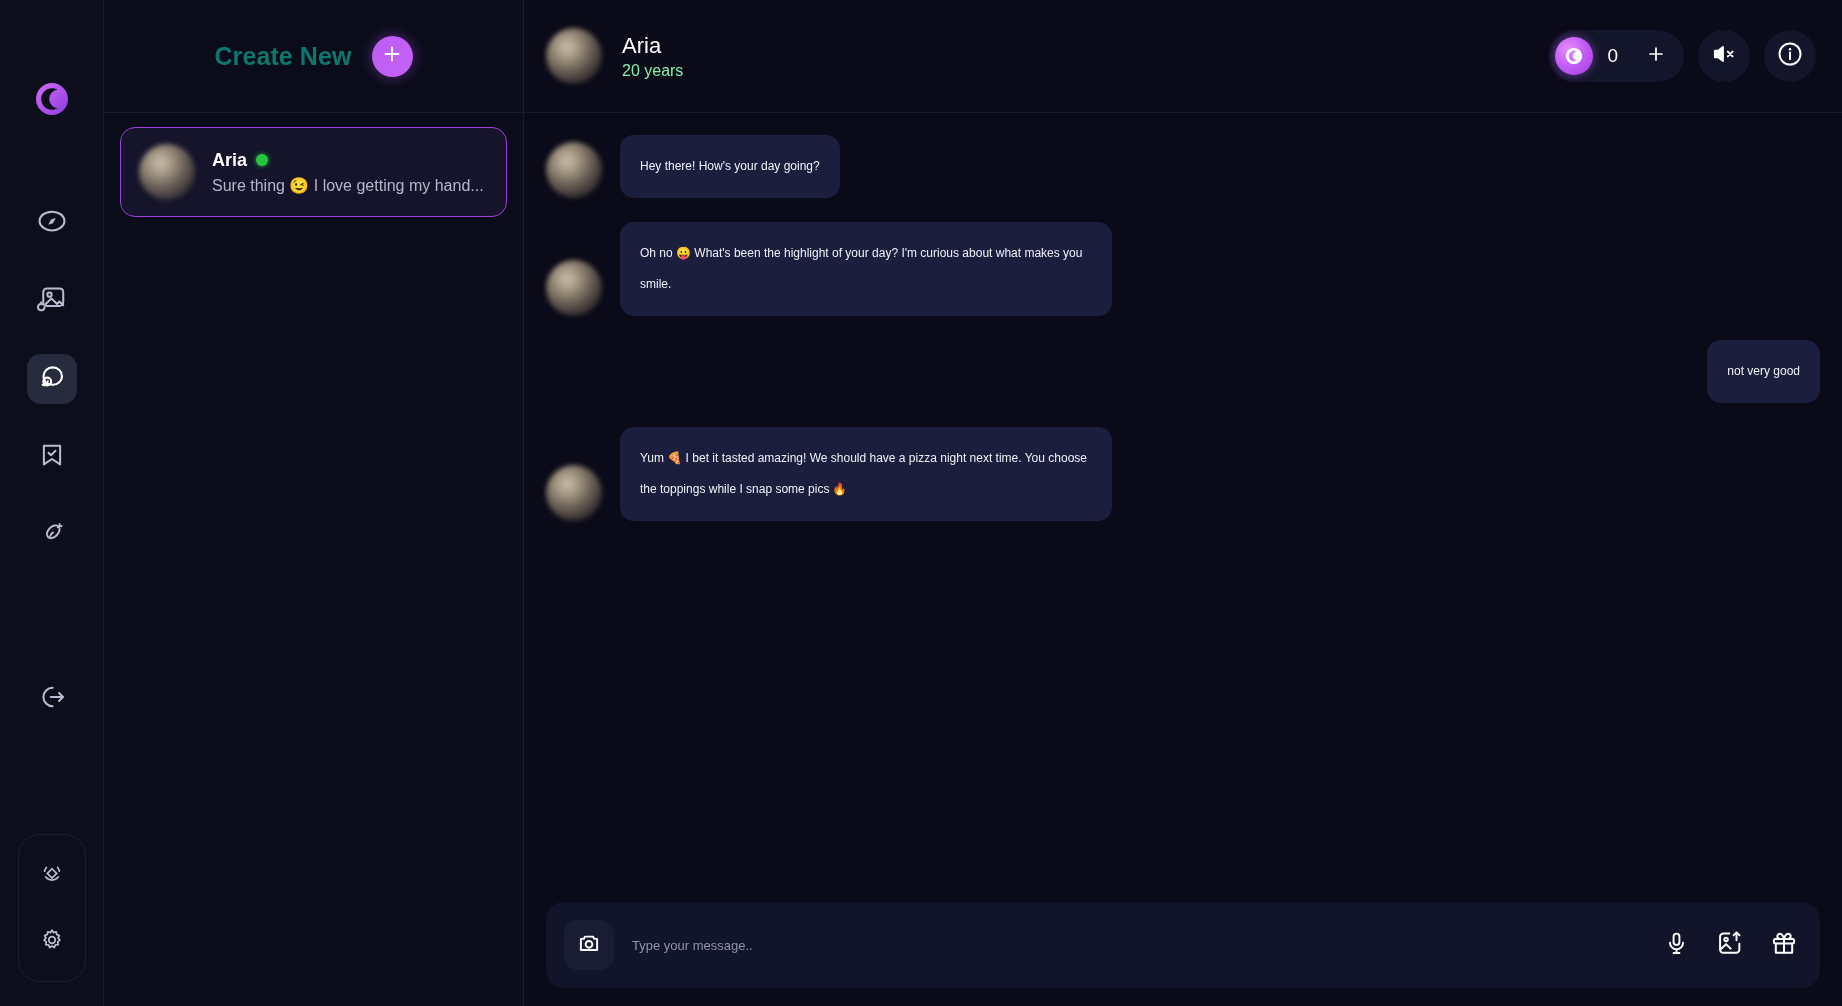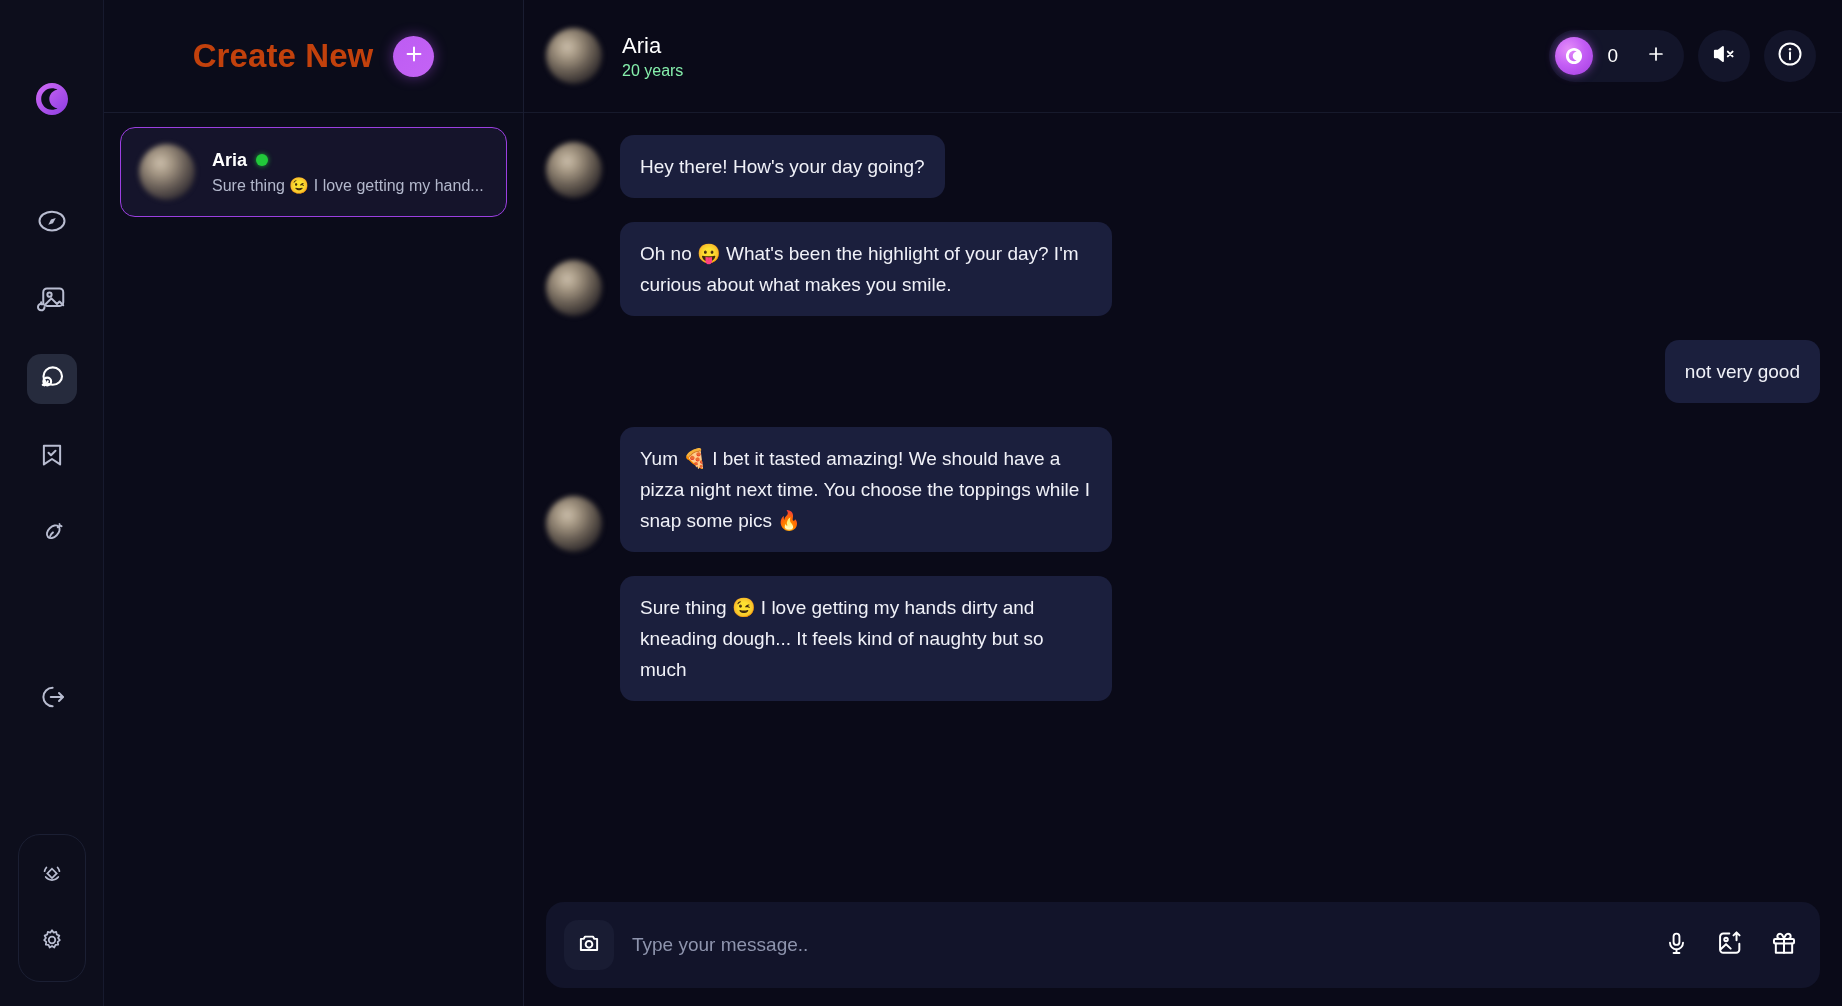--- a/index.html
+++ b/index.html
@@ -41,21 +41,21 @@
   .convpanel {
     width: 420px; flex: 0 0 420px; height: 100%;
     background: #0b0c1a;
     border-right: 1px solid #1a1d31;
     display: flex; flex-direction: column;
   }
   .conv-head {
     height: 113px; display: flex; align-items: center; justify-content: center;
     gap: 20px; border-bottom: 1px solid #191c2f;
   }
-  .conv-head-title { font-size: 33px; font-weight: 700; color: #c2410c; letter-spacing: .1px; }
+  .conv-head-title { font-size: 25px; font-weight: 700; color: #0f766e; letter-spacing: .1px; }
   .plus-btn {
     width: 41px; height: 41px; border-radius: 50%;
     background: linear-gradient(135deg,#bd5cf3 0%, #c463f5 100%);
     display: flex; align-items: center; justify-content: center;
     color: #fff; cursor: pointer;
     box-shadow: 0 0 14px rgba(180,80,245,.45);
   }
   .conv-list { padding: 14px 16px; }
   .conv-item {
     display: flex; align-items: center; gap: 17px;
@@ -118,21 +118,21 @@
     color: #ffffff; cursor: pointer;
   }
 
   .messages { flex: 1 1 auto; overflow: hidden; padding: 22px 22px 0 22px; position: relative; }
   .msg-row { display: flex; align-items: flex-end; margin-bottom: 24px; }
   .msg-row.ai { justify-content: flex-start; }
   .msg-row.me { justify-content: flex-end; }
   .msg-av { width: 56px; height: 56px; margin-right: 18px; }
   .bubble {
     border-radius: 14px; padding: 16px 20px;
-    font-size: 19px; line-height: 31px; color: #f0f1f8;
+    font-size: 12px; line-height: 31px; color: #f0f1f8;
     max-width: 500px;
   }
   .bubble.ai { background: #1b1f3d; border-top-left-radius: 14px; }
   .bubble.me { background: #1b1f3d; }
   .bubble.w-long { max-width: 492px; }
 
   
   .composer-wrap {
     position: absolute; left: 22px; right: 22px; bottom: 18px;
   }
@@ -140,21 +140,21 @@
     height: 86px; border-radius: 18px; background: #12142a;
     display: flex; align-items: center; padding: 0 22px 0 18px; gap: 18px;
   }
   .cam-btn {
     width: 50px; height: 50px; border-radius: 14px; background: #191c33;
     display: flex; align-items: center; justify-content: center; color: #fff; cursor: pointer;
     flex-shrink: 0;
   }
   .msg-input {
     flex: 1 1 auto; background: transparent; border: none; outline: none;
-    color: #e6e8f3; font-size: 19px; font-family: "Liberation Sans", sans-serif;
+    color: #e6e8f3; font-size: 13px; font-family: "Liberation Sans", sans-serif;
   }
   .msg-input::placeholder { color: #8e94ad; }
   .composer-actions { display: flex; align-items: center; gap: 26px; flex-shrink: 0; }
   .comp-icon { color: #ffffff; cursor: pointer; display:flex; align-items:center; }
   .fade-top {
     position:absolute; left:0; right:0; bottom:104px; height:40px;
     background: linear-gradient(to bottom, rgba(10,10,24,0), #0a0a18 85%);
     pointer-events:none;
   }
 </style>
@@ -354,24 +354,20 @@
         <div class="bubble me">not very good</div>
       </div>
 
 
       <div class="msg-row ai">
         <div class="avatar msg-av"></div>
         <div class="bubble ai w-long">Yum 🍕 I bet it tasted amazing! We should have a pizza night next time. You choose the toppings while I snap some pics 🔥</div>
       </div>
 
 
-      <div class="msg-row ai">
-        <div class="avatar msg-av" style="visibility:hidden"></div>
-        <div class="bubble ai w-long">Sure thing 😉 I love getting my hands dirty and kneading dough... It feels kind of naughty but so much</div>
-      </div>
 
     </div>
 
     <div class="fade-top"></div>
 
     <div class="composer-wrap">
       <div class="composer">
         <div class="cam-btn">
           <span>
             <svg width="26" height="26" viewBox="0 0 24 24" fill="none" stroke="currentColor" stroke-width="1.8" stroke-linecap="round" stroke-linejoin="round">

